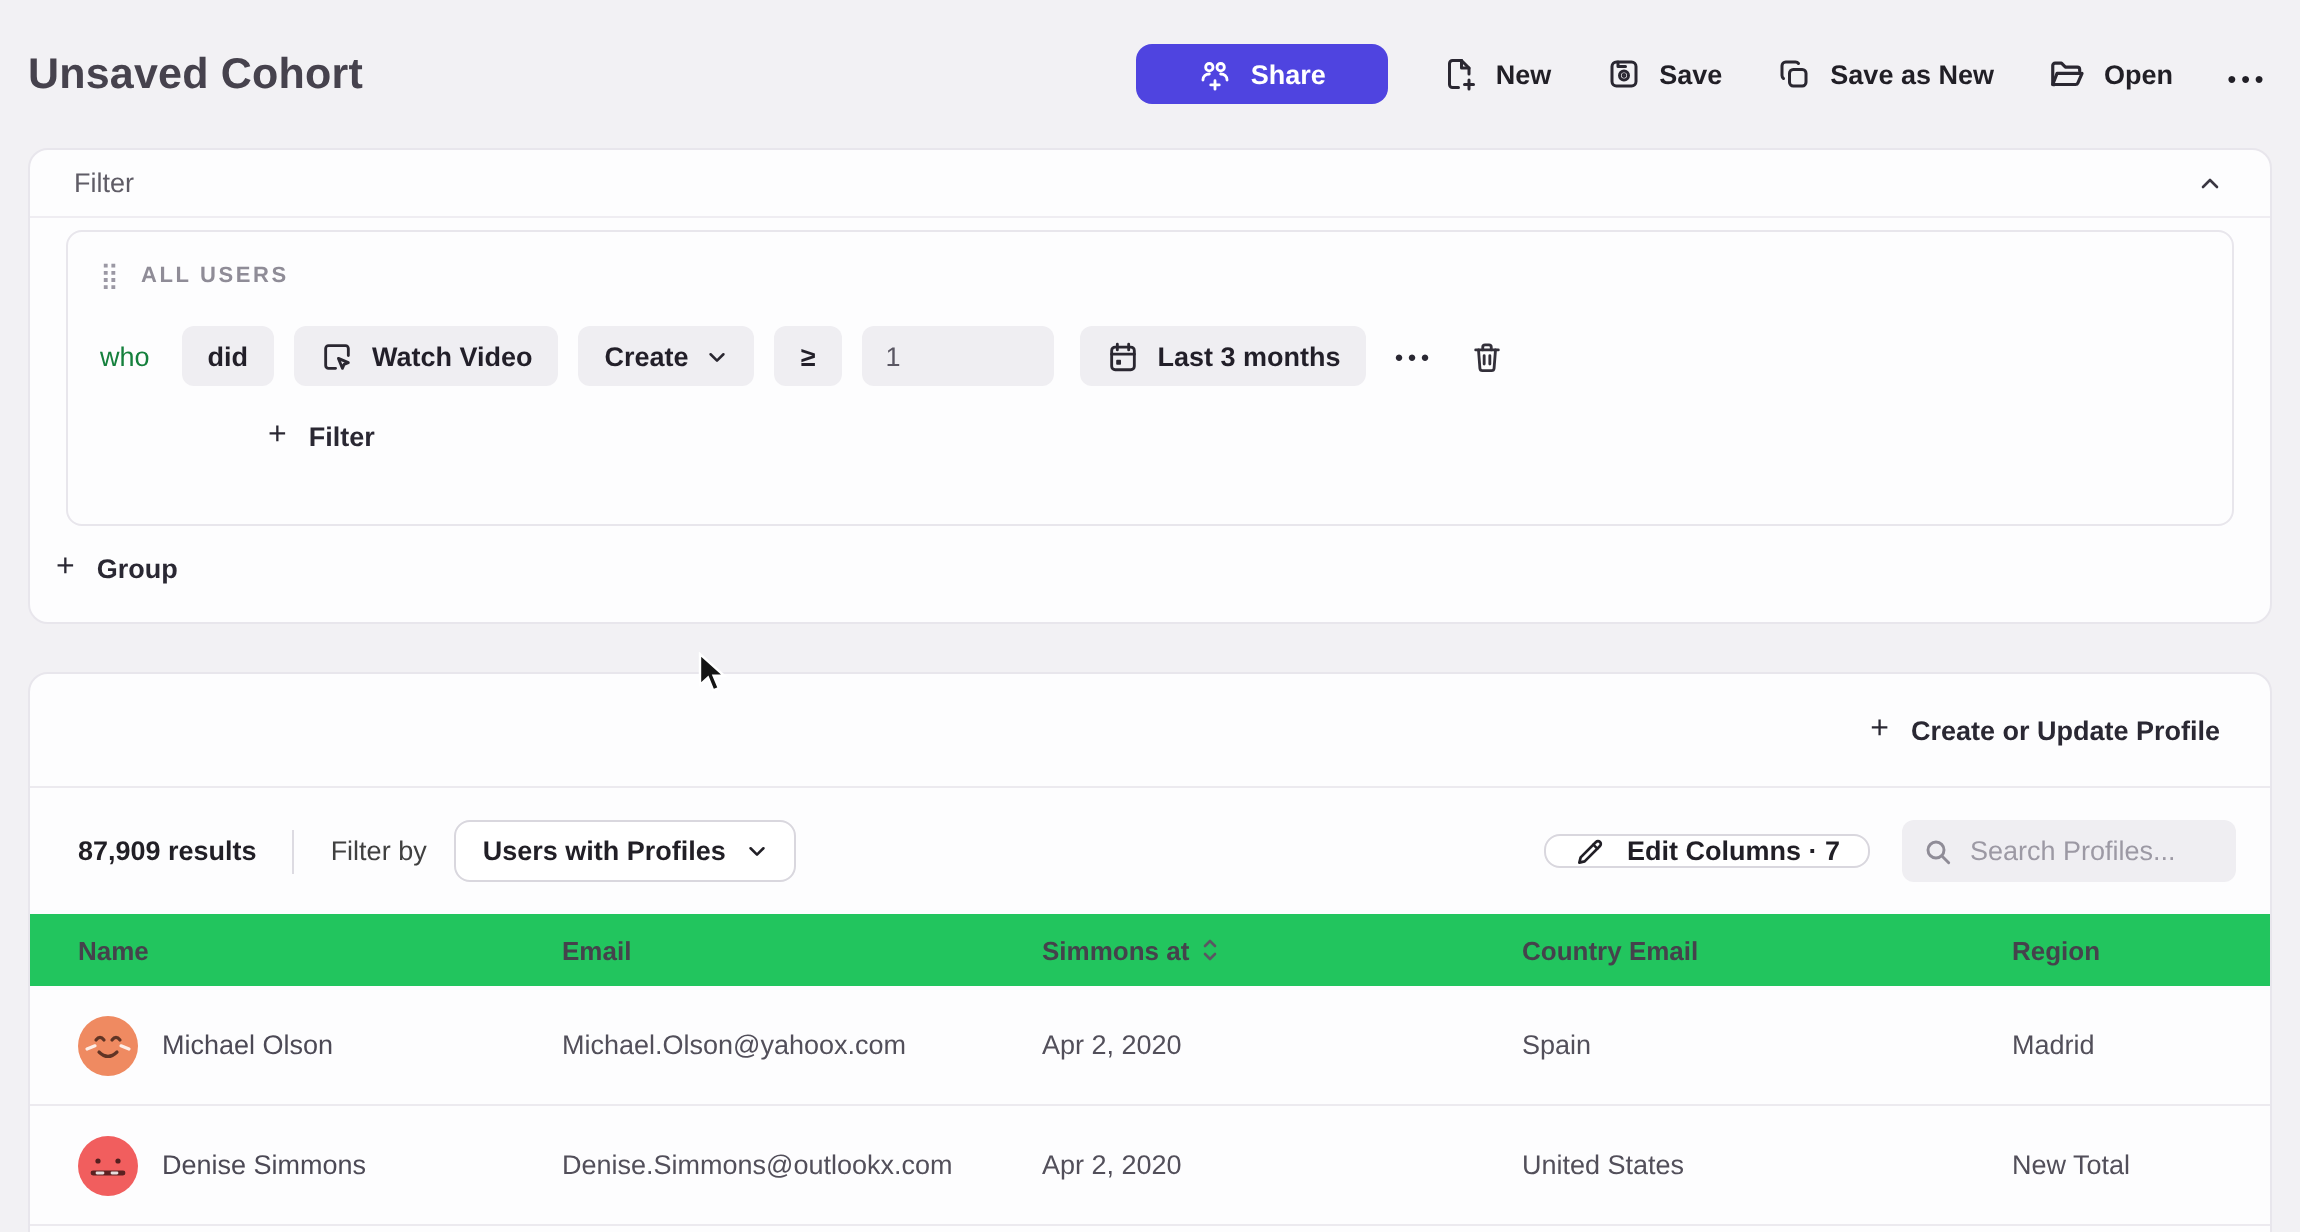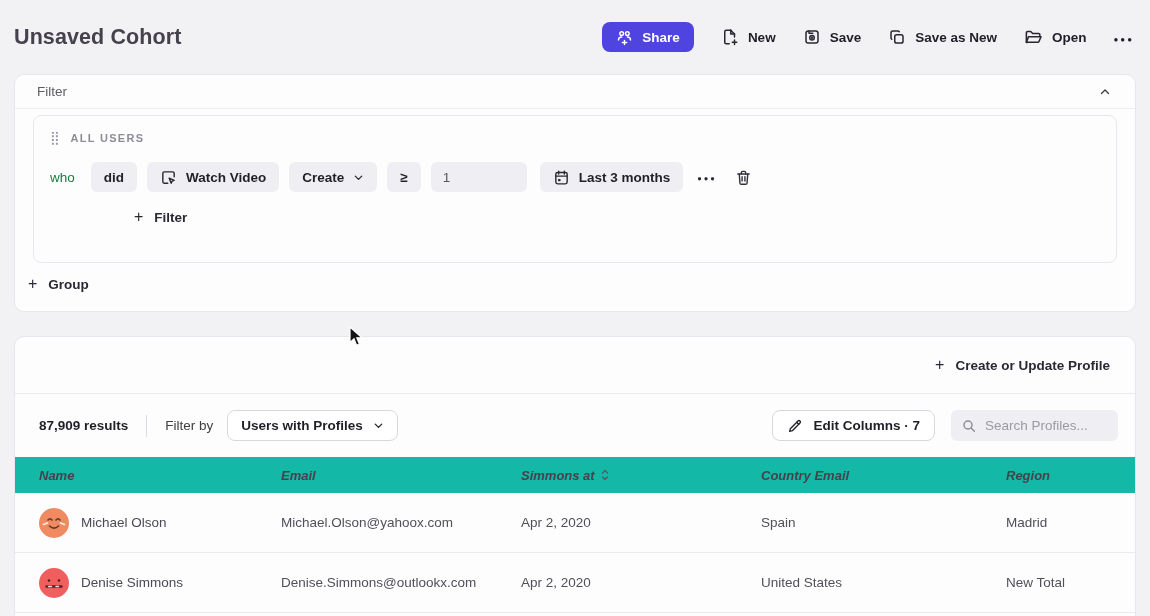--- a/index.html
+++ b/index.html
@@ -9,21 +9,21 @@
     background:#f2f1f4; color:#211f26; overflow:hidden; position:relative;
     -webkit-font-smoothing:antialiased;
   }
   svg { display:block; }
 
   
   .topbar { height:74px; display:flex; align-items:center; justify-content:space-between; padding:0 16px 0 14px; }
   .page-title { font-size:21.5px; font-weight:700; color:#46424d; letter-spacing:.1px; }
   .toolbar { display:flex; align-items:center; gap:27px; }
   .btn-share {
-    display:flex; align-items:center; gap:9px; height:30px; padding:0 14px;
+    display:flex; align-items:center; gap:9px; height:30px; padding:0 31px;
     border:none; border-radius:8px; cursor:pointer; color:#fff; font-size:13.5px; font-weight:700;
     font-family:inherit;
   }
   .btn-ghost {
     display:flex; align-items:center; gap:9px; background:none; border:none; cursor:pointer;
     color:#211f26; font-size:13.5px; font-weight:700; font-family:inherit;
   }
   .btn-ghost svg { color:#2a2731; }
   .kebab { background:none; border:none; cursor:pointer; font-size:13px; font-weight:700; letter-spacing:1px; color:#211f26; }
 
@@ -70,30 +70,30 @@
   .results-count { font-size:13.5px; font-weight:700; color:#211f26; }
   .vdiv { width:1px; height:22px; background:#dddbe2; margin:0 18px; }
   .filter-by { font-size:13.5px; color:#404040; margin-right:14px; }
   .dropdown-btn {
     display:flex; align-items:center; gap:10px; height:31px; padding:0 13px;
     background:#fff; border:1px solid #d9d7de; border-radius:8px; cursor:pointer;
     font-size:13.5px; font-weight:700; color:#211f26; font-family:inherit;
   }
   .rt-right { display:flex; align-items:center; gap:16px; }
   .edit-columns-btn {
-    display:flex; align-items:center; gap:10px; height:31px; padding:0 14px;
+    display:flex; align-items:center; gap:10px; height:17px; padding:0 14px;
     background:#fff; border:1px solid #d9d7de; border-radius:8px; cursor:pointer;
     font-size:13.5px; font-weight:700; color:#211f26; font-family:inherit;
   }
   .search-box { display:flex; align-items:center; gap:8px; width:167px; height:31px; background:#efeef2; border-radius:6px; padding:0 10px; color:#8f8c97; }
   .search-box input { flex:1; min-width:0; border:none; background:none; font-size:13.5px; font-family:inherit; color:#15803d; }
   .search-box input::placeholder { color:#9c99a4; }
 
   .tgrid { display:grid; grid-template-columns:242px 240px 240px 245px 1fr; align-items:center; padding-left:24px; }
-  .thead { height:36px; background:#14b8a6;font-style:italic; }
+  .thead { height:36px; background:#22c55e; }
   .th { font-size:13px; font-weight:600; color:#45424c; display:flex; align-items:center; gap:5px; }
   .trow { height:60px; background:#fdfdfe; border-bottom:1px solid #eceaef; font-size:13.5px; color:#524f5a; }
   .cell-name { display:flex; align-items:center; gap:12px; color:#4c4955; }
   .avatar { width:30px; height:30px; border-radius:50%; flex:none; display:flex; align-items:center; justify-content:center; }
 
   
   .cursor { position:absolute; left:349px; top:326px; z-index:50; pointer-events:none; }
 </style>
 </head>
 <body>

